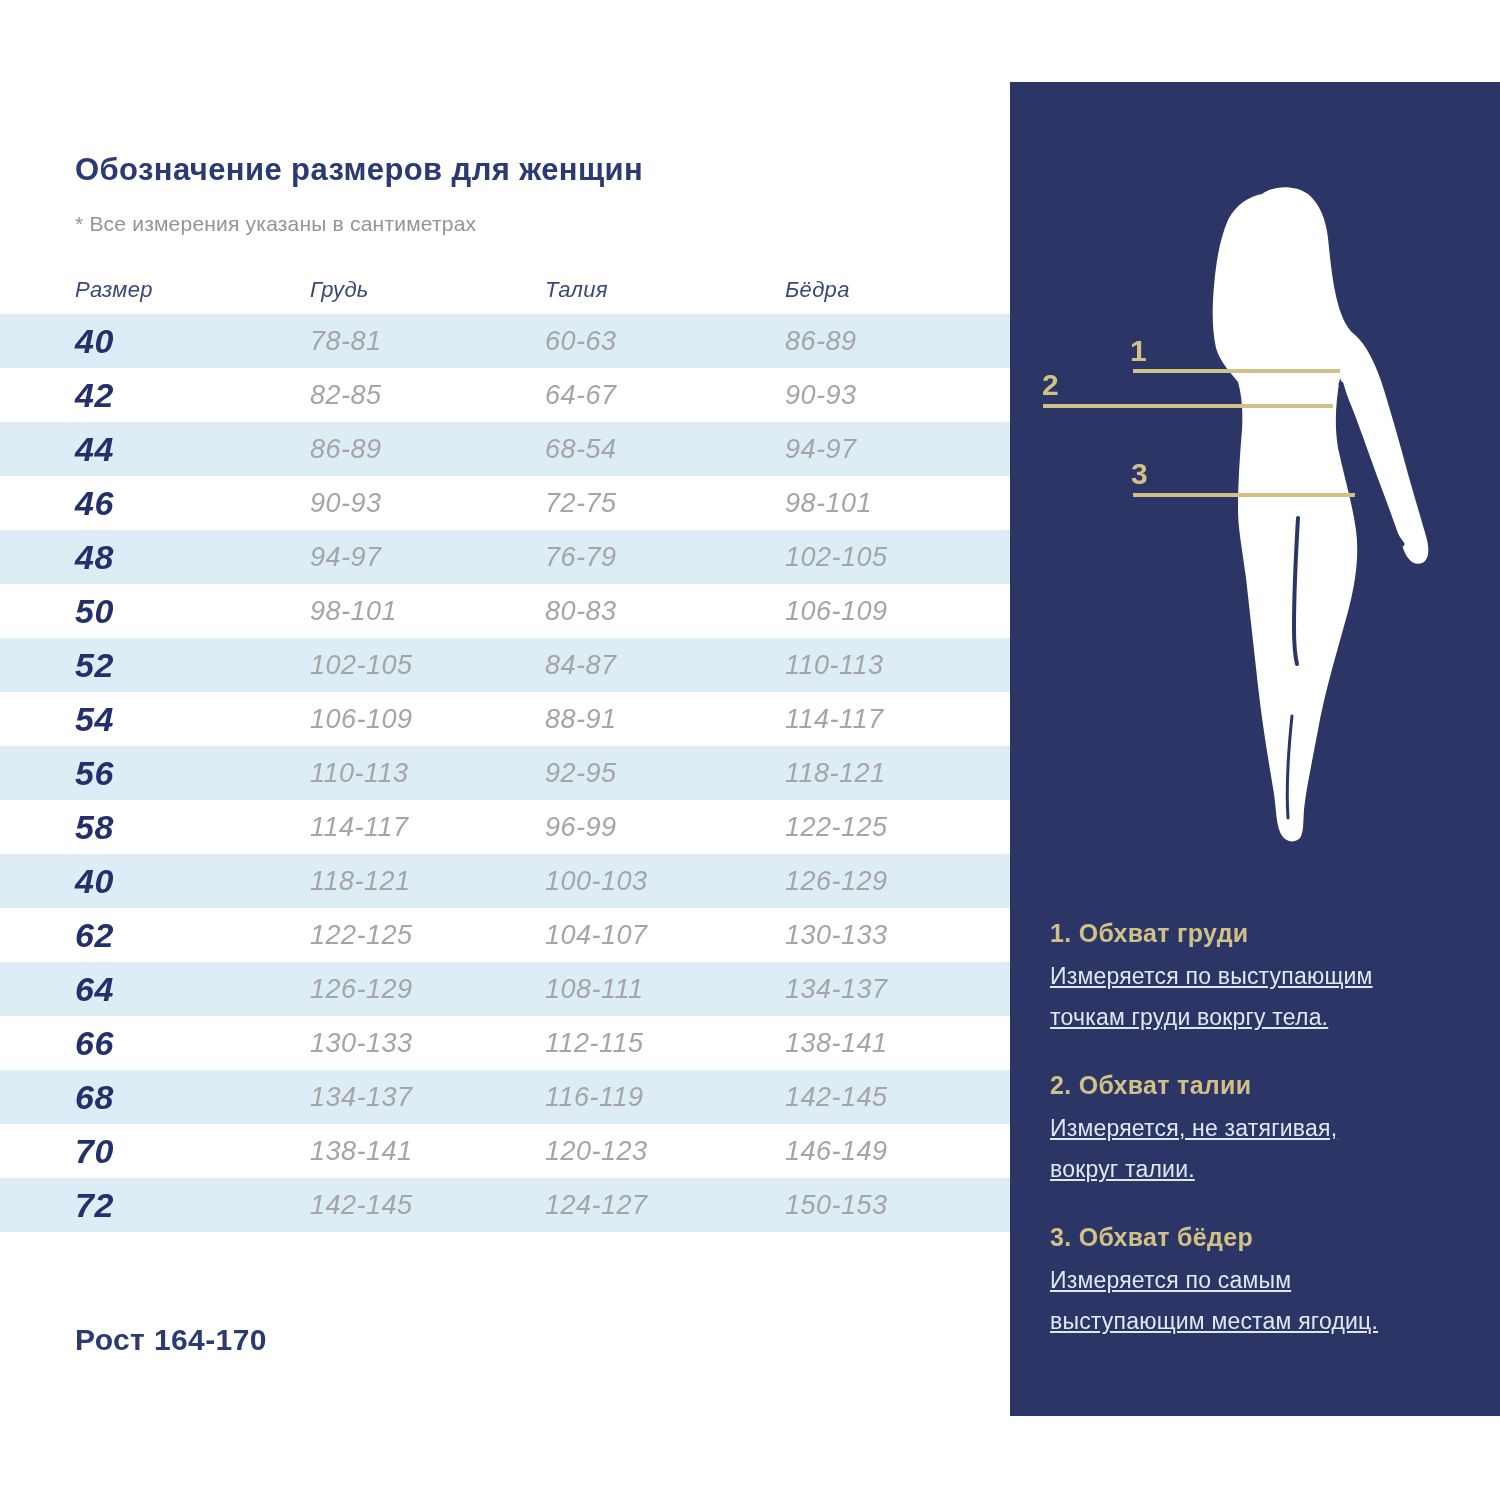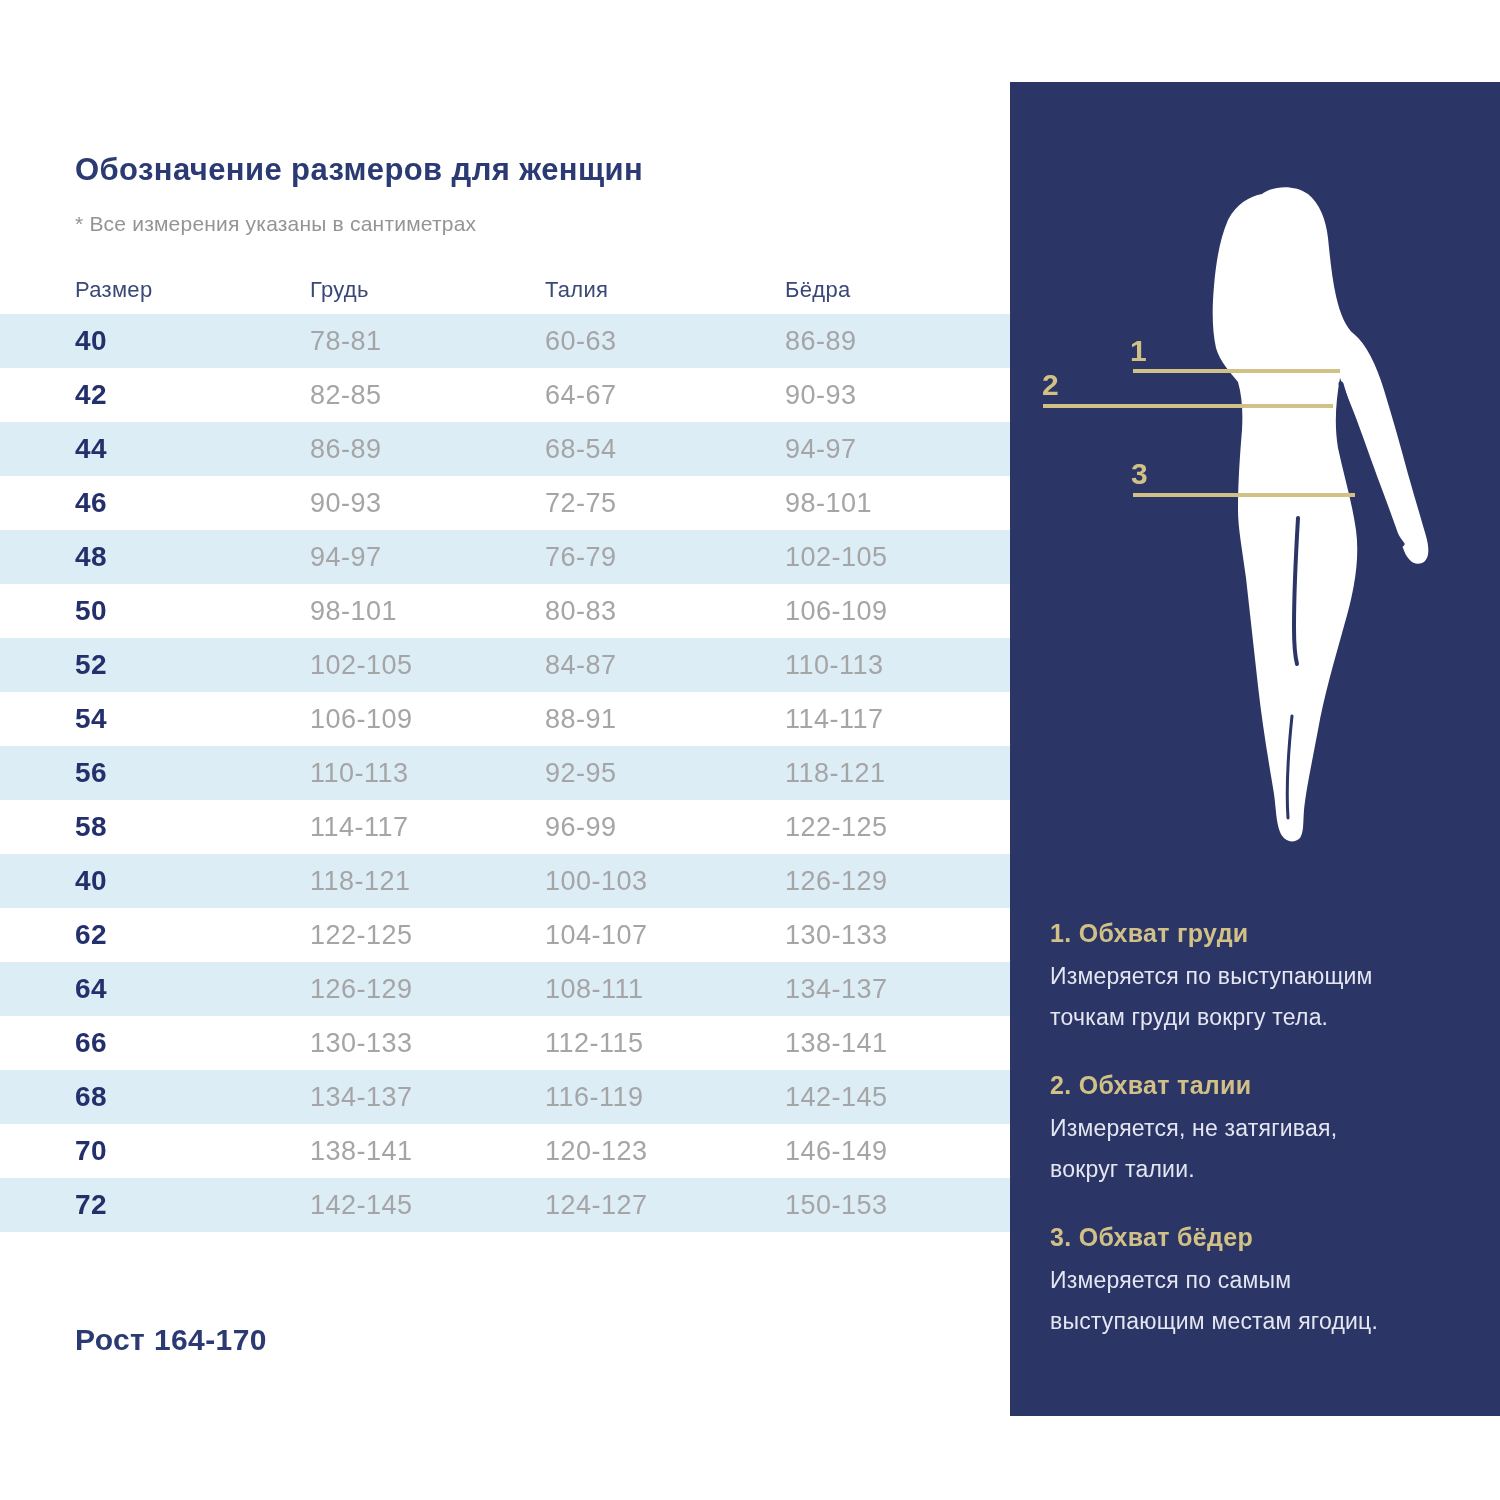--- a/index.html
+++ b/index.html
@@ -25,38 +25,38 @@
   .page-title{
     position:absolute;left:75px;top:152px;
     font-size:31px;font-weight:700;color:var(--title_navy);
     letter-spacing:.4px;
   }
   .page-subtitle{
     position:absolute;left:75px;top:212px;
     font-size:21px;font-weight:400;color:var(--subtitle_gray);
     letter-spacing:.2px;
   }
-  .size-table{position:absolute;left:0;top:266px;width:1036px;}
+  .size-table{position:absolute;left:0;top:266px;width:1036px;font-style:italic;}
   .trow{
     display:grid;
     grid-template-columns:310px 235px 240px 1fr;
     align-items:center;
     height:54px;
     width:1010px;
   }
   .trow.head{height:48px;background:#ffffff;}
   .trow.alt{background:var(--row_alt);}
   .tcell{white-space:nowrap;}
   .c0{padding-left:75px;}
   .thead-cell{
     font-size:22px;font-weight:500;color:var(--header_navy);
     letter-spacing:.3px;
   }
   .size-cell{
-    font-size:28px;font-weight:700;color:var(--size_navy);
+    font-size:34px;font-weight:700;color:var(--size_navy);
     letter-spacing:.5px;
   }
   .val-cell{
     font-size:27px;font-weight:400;color:var(--value_gray);
     letter-spacing:.5px;
   }
   .height-note{
     position:absolute;left:75px;top:1303px;
     font-size:30px;font-weight:700;color:var(--title_navy);
     letter-spacing:.4px;
@@ -87,20 +87,21 @@
   }
   .info-heading{
     font-size:25px;font-weight:700;color:var(--gold);
     line-height:34px;letter-spacing:.3px;
   }
   .info-body{
     font-size:23px;font-weight:400;color:var(--body_white);
     line-height:41px;letter-spacing:.2px;
     white-space:pre-line;
     margin:6px 0 30px 0;
+    text-decoration:underline;
   }
 </style>
 </head>
 <body>
 
 <h1 class="page-title">Обозначение размеров для женщин</h1>
 <div class="page-subtitle">* Все измерения указаны в сантиметрах</div>
 
 <div class="size-table">
   <div class="trow head">

